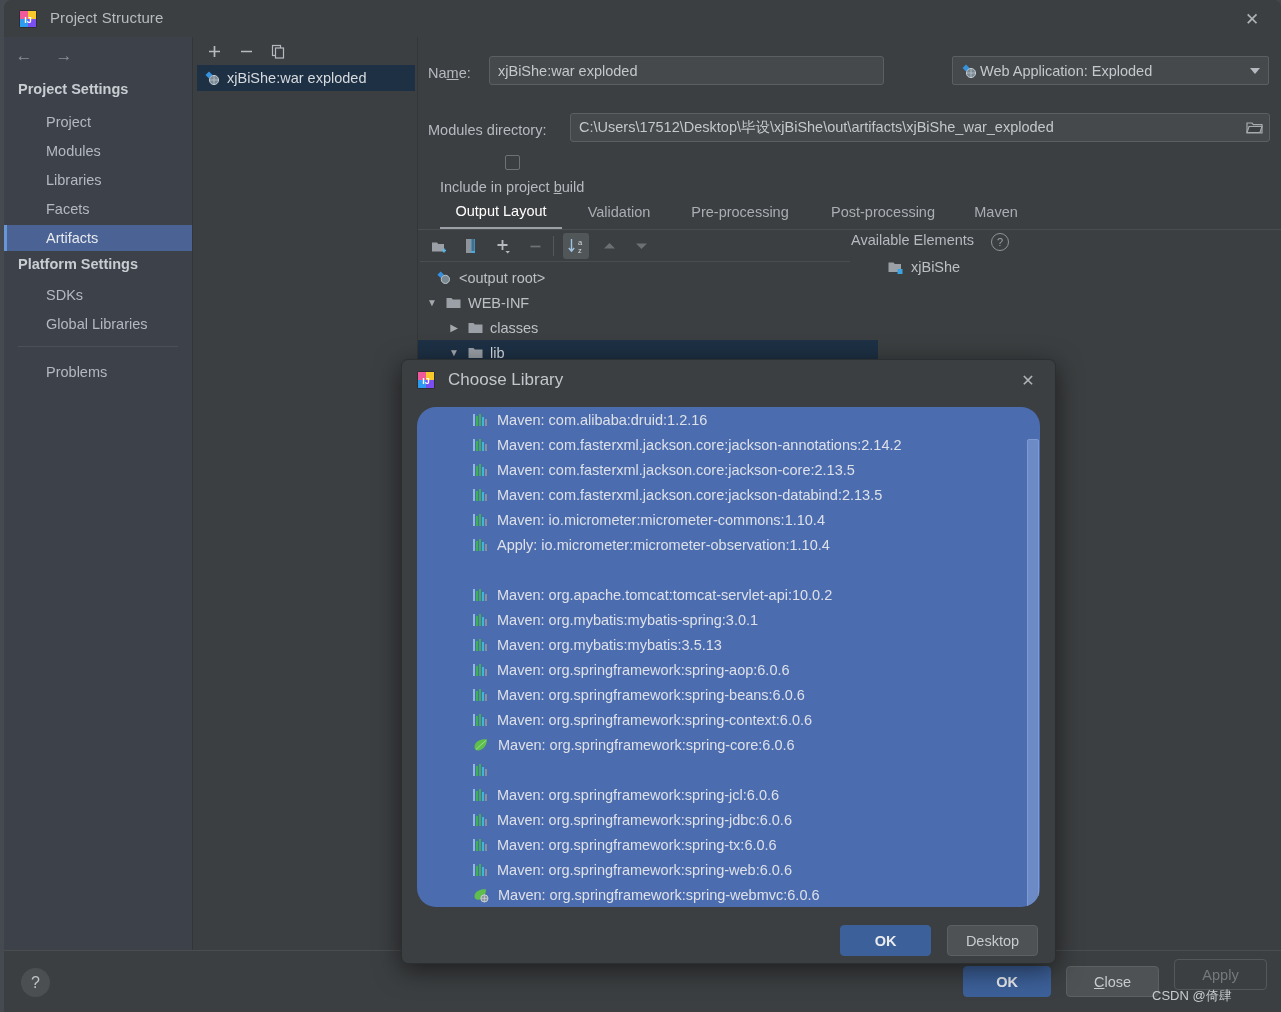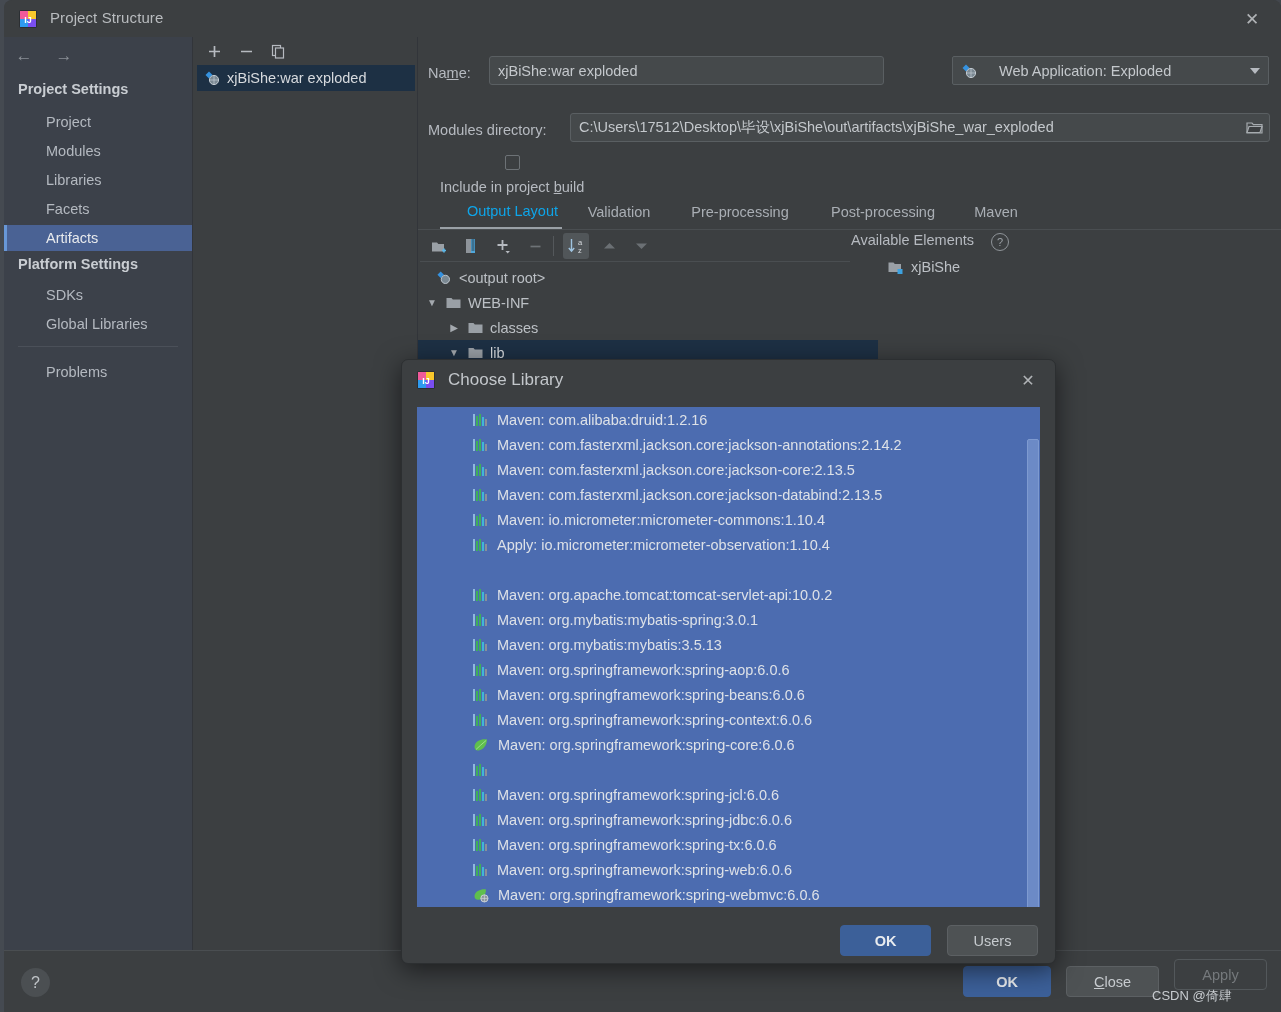--- a/index.html
+++ b/index.html
@@ -103,21 +103,21 @@
   .txtfield {
     position: absolute; box-sizing: border-box;
     background: #45494b; border: 1px solid #5a5f62; border-radius: 3px;
     color: #c4c8cc; font-size: 14.5px;
     display: flex; align-items: center; padding: 0 8px;
   }
   .combofield {
     position: absolute; box-sizing: border-box;
     background: #45494b; border: 1px solid #5a5f62; border-radius: 2px;
     color: #c4c8cc; font-size: 14.5px;
-    display: flex; align-items: center; padding: 0 8px; gap: 22px;
+    display: flex; align-items: center; padding: 0 8px; gap: 3px;
   }
   .combo-arrow {
     position: absolute; right: 8px; top: 50%; transform: translateY(-50%);
     width: 0; height: 0; border-left: 5px solid transparent; border-right: 5px solid transparent;
     border-top: 6px solid #b6bac0;
   }
   .browse-btn {
     position: absolute; right: 4px; top: 50%; transform: translateY(-50%);
     width: 22px; height: 20px; display: flex; align-items: center; justify-content: center;
   }
@@ -128,21 +128,21 @@
   }
   .checkrow .ctext { font-size: 14.5px; color: #b6bac0; }
 
   
   .tabs { position: absolute; left: 0; top: 158px; width: 863px; height: 34px; }
   .tab {
     position: absolute; top: 0; height: 34px; box-sizing: border-box;
     display: flex; align-items: center; justify-content: center;
     font-size: 14.5px; color: #a9aeb4; padding: 0 4px;
   }
-  .tab.active { color: #0ea5e9; border-bottom: 2px solid #9aa0a6; justify-content: flex-end; }
+  .tab.active { color: #ffffff; border-bottom: 2px solid #9aa0a6; }
   .tabs-underline {
     position: absolute; left: 0; top: 192px; width: 863px; height: 1px; background: #4a4e51;
   }
 
   
   .ol-toolbar { position: absolute; left: 6px; top: 194px; width: 430px; height: 30px; }
   .ol-tb-btn {
     position: absolute; top: 2px; width: 26px; height: 26px;
     display: flex; align-items: center; justify-content: center; color: #b6bac0;
     border-radius: 3px;
@@ -205,21 +205,21 @@
   }
   .cl-title-bar { position: absolute; left: 0; top: 0; width: 651px; height: 40px; }
   .cl-icon { position: absolute; left: 14px; top: 10px; width: 20px; height: 20px; }
   .cl-title { position: absolute; left: 46px; top: 10px; font-size: 17px; color: #c3c7cb; }
   .cl-close {
     position: absolute; right: 10px; top: 8px; width: 30px; height: 24px;
     display: flex; align-items: center; justify-content: center; color: #b0b3b6; font-size: 16px;
   }
   .cl-list {
     position: absolute; left: 15px; top: 47px; width: 623px; height: 500px;
-    background: #4c6cb0; overflow: hidden;
+    background: #4c6cb0; overflow: hidden; border-radius: 19px;
   }
   .cl-item {
     position: absolute; left: 0; width: 623px; height: 25px;
     display: flex; align-items: center; gap: 9px; padding-left: 56px;
     box-sizing: border-box;
     font-size: 14.5px; color: #dde1e7;
   }
   .cl-scroll-track {
     position: absolute; right: 0; top: 16px; width: 11px; height: 484px;
     background: transparent;
@@ -696,17 +696,17 @@
           <span>Maven: org.springframework:spring-webmvc:6.0.6</span>
         </div>
 
       <div class="cl-scroll-track">
         <div class="cl-scroll-thumb"></div>
       </div>
     </div>
 
     <div class="cl-footer">
       <div class="btn primary" style="left:438px; top:9px; width:91px;">OK</div>
-      <div class="btn normal" style="left:545px; top:9px; width:91px;">Users</div>
+      <div class="btn normal" style="left:545px; top:9px; width:91px;">Desktop</div>
     </div>
   </div>
 
 </div>
 
 </body></html>

